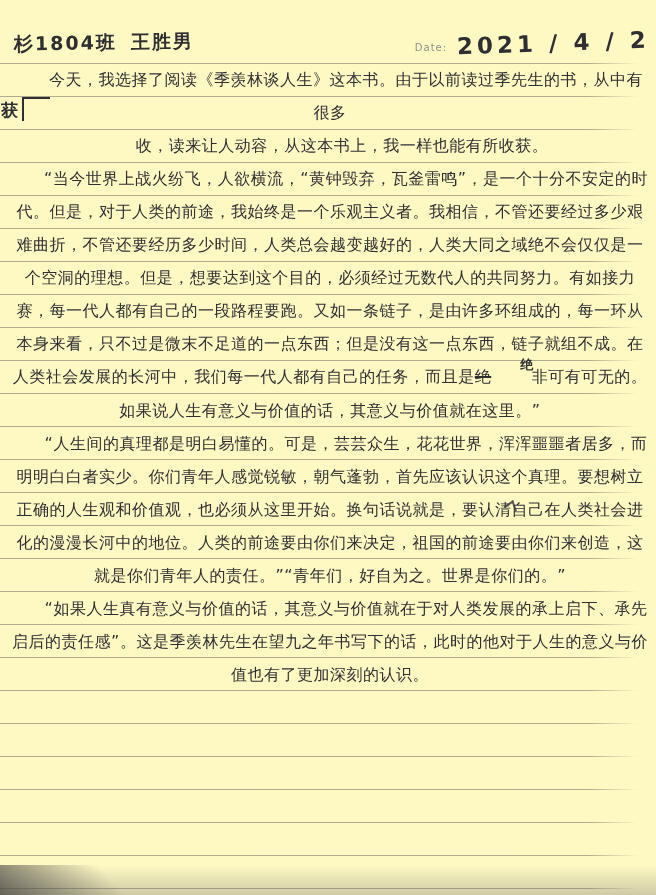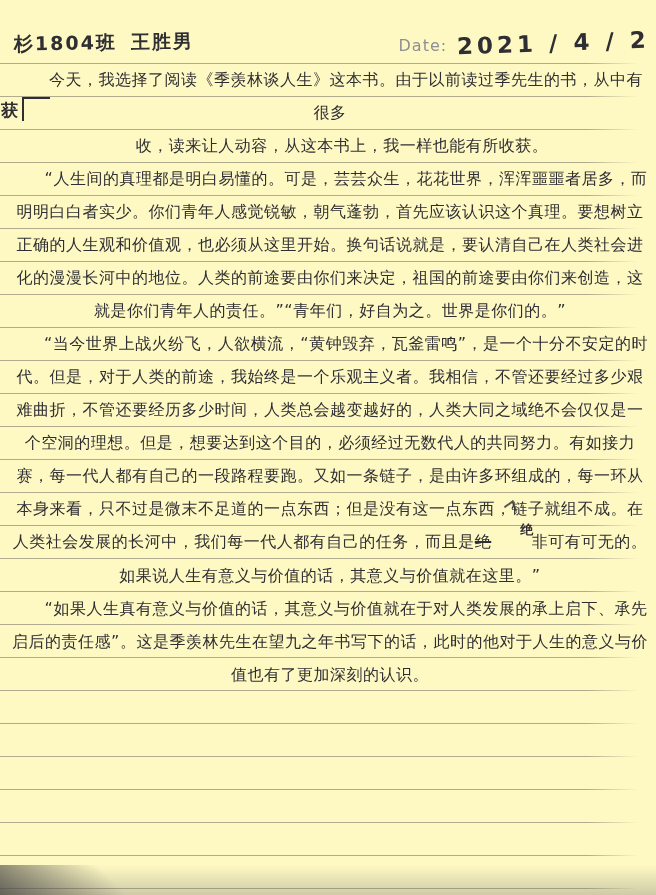--- a/index.html
+++ b/index.html
@@ -32,21 +32,21 @@
   .student-info{
     position:absolute;left:14px;top:30px;
     font-size:19px;letter-spacing:2px;font-weight:600;
     transform:rotate(-1deg);
   }
   .student-info .class-name{margin-right:14px;}
   .date-block{
     position:absolute;right:6px;top:30px;
     display:flex;align-items:baseline;gap:10px;
   }
-  .date-label{font-size:16px;color:#8e8f93;letter-spacing:1px;}
+  .date-label{font-size:10px;color:#8e8f93;letter-spacing:1px;}
   .date-value{font-size:23px;font-weight:600;letter-spacing:4px;transform:rotate(-2deg);}
   
   .essay{
     position:absolute;left:10px;top:63px;width:640px;
     font-size:16px;line-height:33px;letter-spacing:0.5px;
     font-weight:500;
   }
   .essay p{margin:0;text-align:center;}
   .indent{text-indent:2em;}
   .p1-l1{display:block;text-indent:2em;}
@@ -94,23 +94,23 @@
     <span class="date-value ink">2021 / 4 / 2</span>
   </div>
 
   <div class="essay ink">
     <p>
         <span class="p1-l1">今天，我选择了阅读《季羡林谈人生》这本书。由于以前读过季先生的书，从中有很多</span>
         <span class="p1-l2">收，读来让人动容，从这本书上，我一样也能有所收获。</span>
       </p>
 
 
+    <p class="indent"><span>“当今世界上战火纷飞，人欲横流，“黄钟毁弃，瓦釜雷鸣”，是一个十分不安定的时代。但是，对于人类的前途，我始终是一个乐观主义者。我相信，不管还要经过多少艰难曲折，不管还要经历多少时间，人类总会越变越好的，人类大同之域绝不会仅仅是一个空洞的理想。但是，想要达到这个目的，必须经过无数代人的共同努力。有如接力赛，每一代人都有自己的一段路程要跑。又如一条链子，是由许多环组成的，每一环从本身来看，只不过是微末不足道的一点东西；但是没有这一点东西，链子就组不成。在人类社会发展的长河中，我们每一代人都有自己的任务，而且是</span><span class="struck">绝</span><span class="sup-fix">绝</span><span>非可有可无的。如果说人生有意义与价值的话，其意义与价值就在这里。”</span></p>
+
     <p class="indent">“人生间的真理都是明白易懂的。可是，芸芸众生，花花世界，浑浑噩噩者居多，而明明白白者实少。你们青年人感觉锐敏，朝气蓬勃，首先应该认识这个真理。要想树立正确的人生观和价值观，也必须从这里开始。换句话说就是，要认清自己在人类社会进化的漫漫长河中的地位。人类的前途要由你们来决定，祖国的前途要由你们来创造，这就是你们青年人的责任。”“青年们，好自为之。世界是你们的。”</p>
-
-    <p class="indent"><span>“当今世界上战火纷飞，人欲横流，“黄钟毁弃，瓦釜雷鸣”，是一个十分不安定的时代。但是，对于人类的前途，我始终是一个乐观主义者。我相信，不管还要经过多少艰难曲折，不管还要经历多少时间，人类总会越变越好的，人类大同之域绝不会仅仅是一个空洞的理想。但是，想要达到这个目的，必须经过无数代人的共同努力。有如接力赛，每一代人都有自己的一段路程要跑。又如一条链子，是由许多环组成的，每一环从本身来看，只不过是微末不足道的一点东西；但是没有这一点东西，链子就组不成。在人类社会发展的长河中，我们每一代人都有自己的任务，而且是</span><span class="struck">绝</span><span class="sup-fix">绝</span><span>非可有可无的。如果说人生有意义与价值的话，其意义与价值就在这里。”</span></p>
 
     <p class="indent">“如果人生真有意义与价值的话，其意义与价值就在于对人类发展的承上启下、承先启后的责任感”。这是季羡林先生在望九之年书写下的话，此时的他对于人生的意义与价值也有了更加深刻的认识。</p>
   </div>
 
   <div class="margin-note ink">获</div>
   <div class="insert-bracket"></div>
 
   <div class="ink-smudge"></div>
 
   <div class="bottom-shade"></div>

